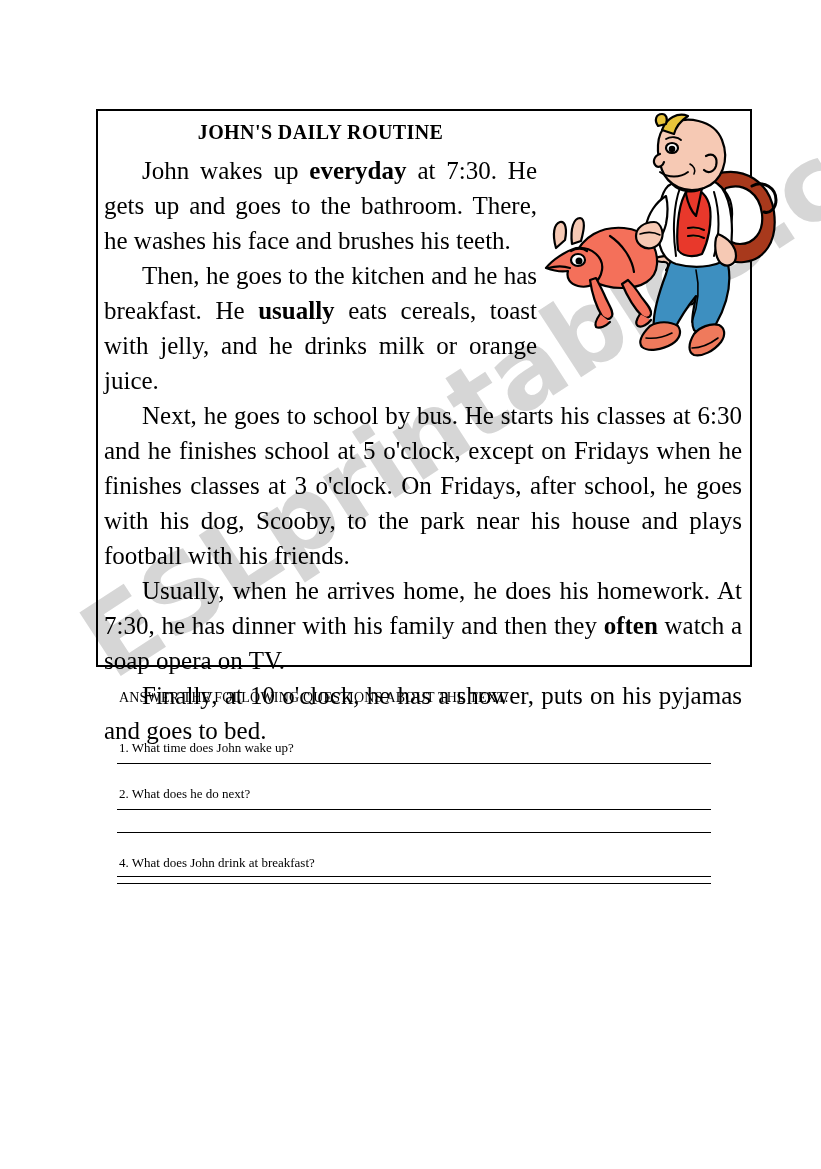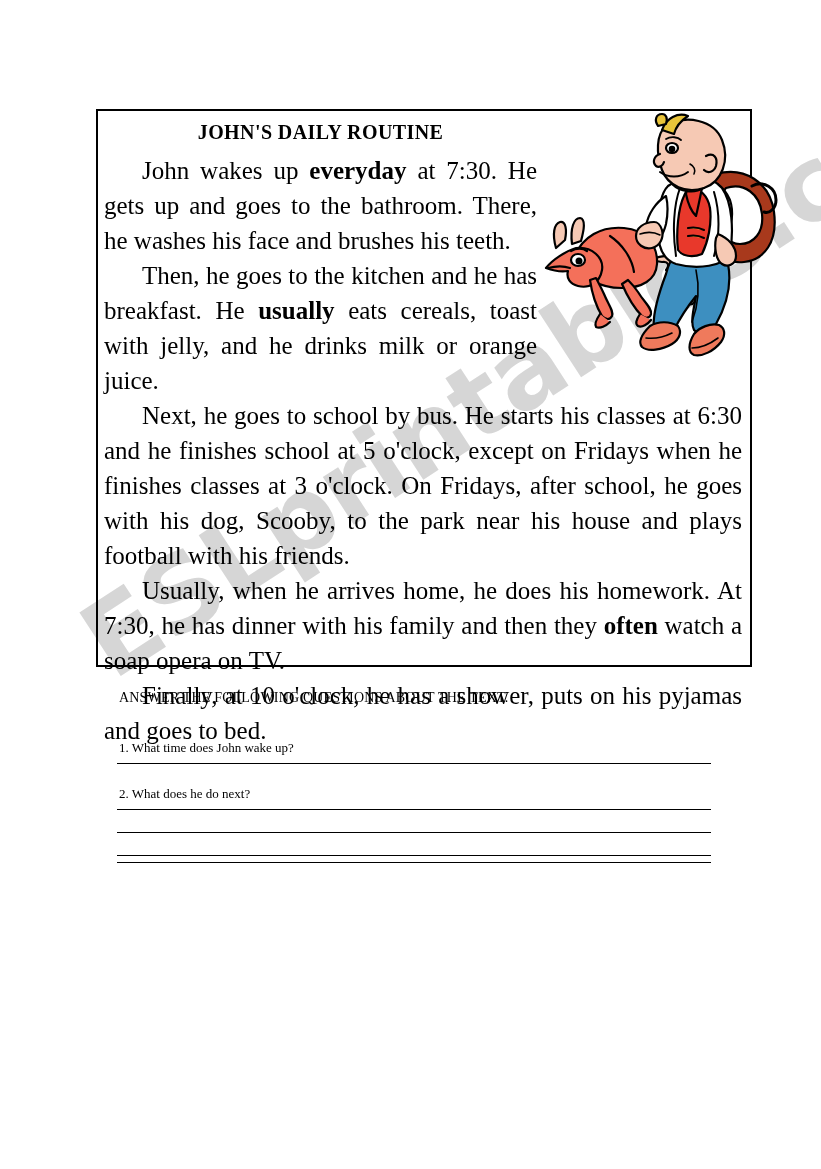--- a/index.html
+++ b/index.html
@@ -277,20 +277,21 @@
   <div class="q-block">
     <div class="q-text">2. What does he do next?</div>
     <div class="q-line"></div>
   </div>
 
   <div class="q-block">
     <div class="q-line"></div>
   </div>
 
   <div class="q-block tight">
+    <div class="q-text">4. What does John drink at breakfast?</div>
     <div class="q-line"></div>
   </div>
 
   <div class="q-block last">
     <div class="q-line"></div>
   </div>
 
 </div>
 
 </body></html>

